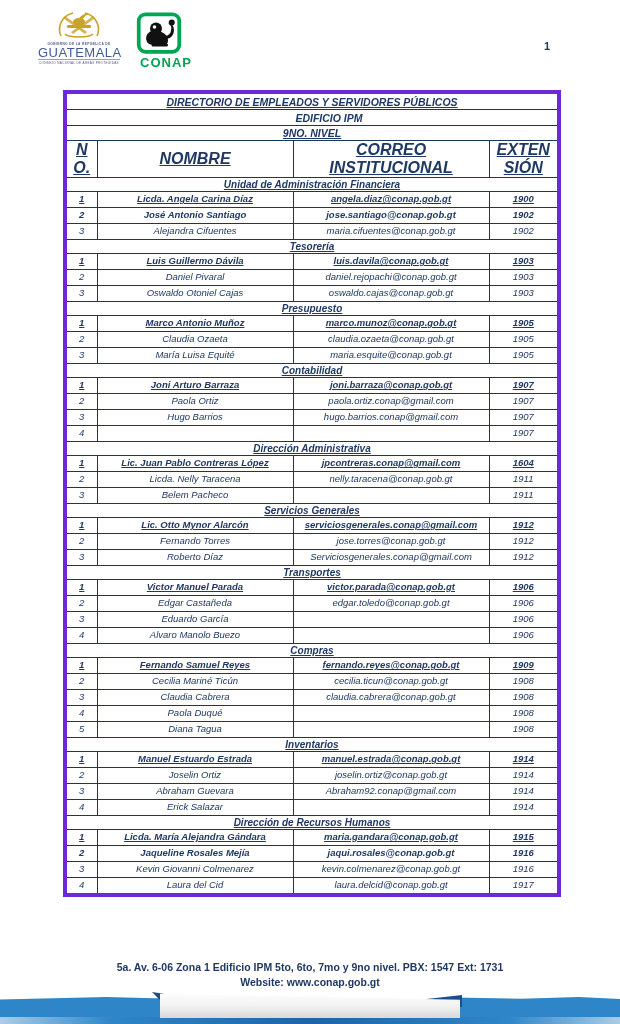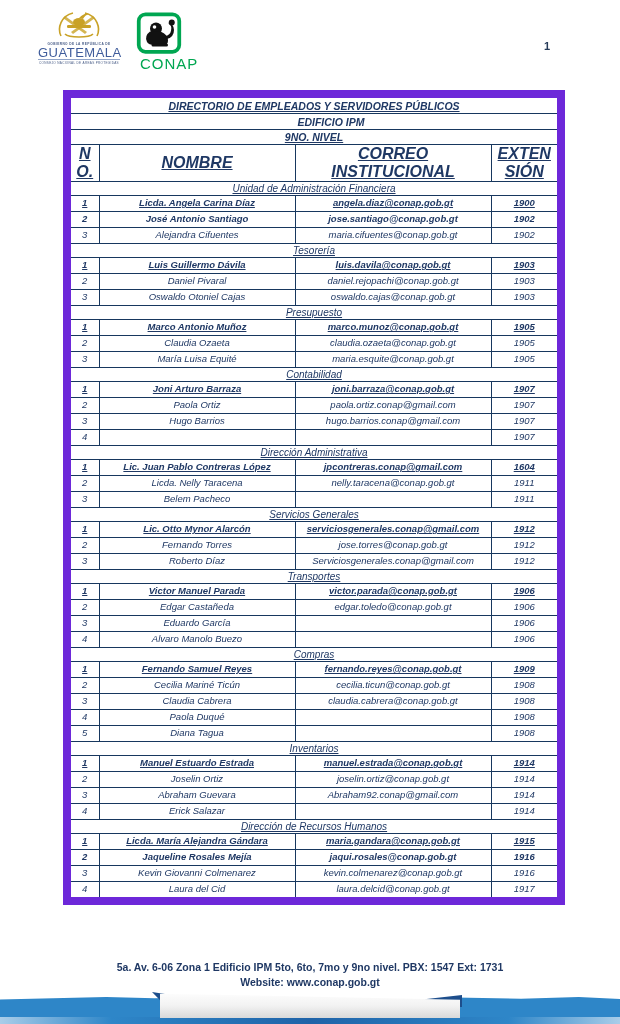--- a/index.html
+++ b/index.html
@@ -8,39 +8,39 @@
     font-family:"Liberation Sans", sans-serif;color:#1f3864;overflow:hidden;
   }
   
   .header{position:absolute;top:8px;left:38px;display:flex;align-items:flex-start;gap:12px;}
   .gt-logo{width:82px;text-align:center;}
   .gt-emblem{display:block;margin:0 auto;}
   .gt-top{font-size:3.2px;letter-spacing:.4px;color:#4a5e88;font-weight:bold;white-space:nowrap;}
   .gt-name{font-family:Liberation Sans, sans-serif;font-size:13px;color:#3f5c9b;letter-spacing:.5px;line-height:1;}
   .gt-bottom{font-size:3.1px;letter-spacing:.3px;color:#4a5e88;border-top:1px solid #8fa3c8;padding-top:1px;white-space:nowrap;}
   .conap-logo{width:54px;text-align:center;margin-top:4px;}
-  .conap-name{font-size:15px;font-weight:normal;color:#00a651;letter-spacing:1px;line-height:1;margin-top:-2px;margin-left:8px;}
+  .conap-name{font-size:13px;font-weight:bold;color:#00a651;letter-spacing:1px;line-height:1;margin-top:-2px;margin-left:8px;}
   .page-num{position:absolute;top:40px;left:544px;font-size:11px;font-weight:bold;color:#263b59;}
   
   .dir-table{
     position:absolute;top:90px;left:63px;width:494px;
     border-collapse:collapse;table-layout:fixed;
     font-style:italic;color:#1f3864;
   }
   .dir-table td{
     border:1px solid #17375e;padding:0 3px;text-align:center;vertical-align:middle;
     overflow:hidden;word-wrap:break-word;
   }
-  .dir-table{border:8px solid #6d28d9;}
+  .dir-table{border:4px solid #6d28d9;}
   td.t-title{height:15px;font-size:10.5px;font-weight:bold;}
   td.t-title .u{text-decoration:underline;}
   td.t-sub{height:15px;font-size:10.5px;font-weight:bold;padding-left:37px;}
   td.t-level{height:14px;font-size:10.5px;font-weight:bold;text-decoration:underline;}
   td.col-h{height:16px;font-size:16px;font-weight:bold;text-decoration:underline;}
-  td.sec-h{height:13px;font-size:10px;font-weight:normal;text-decoration:underline;}
+  td.sec-h{height:13px;font-size:10px;font-weight:bold;text-decoration:underline;}
   tr.data td{height:15px;font-size:9.5px;line-height:1.15;}
   tr.data.lead td{font-weight:bold;text-decoration:underline;}
   tr.data.bold td{font-weight:bold;}
   
   .footer{position:absolute;top:945px;left:0;width:620px;text-align:center;
     font-weight:bold;font-size:10.5px;color:#1f3864;line-height:1.45;margin-top:15px;}
   .footer .site-url{color:#1f3864;}
   
   .ribbon{position:absolute;bottom:0;left:0;width:620px;height:36px;}
   .rb-blue-left{position:absolute;bottom:6px;left:0;width:193px;height:21px;background:#2e86c8;

